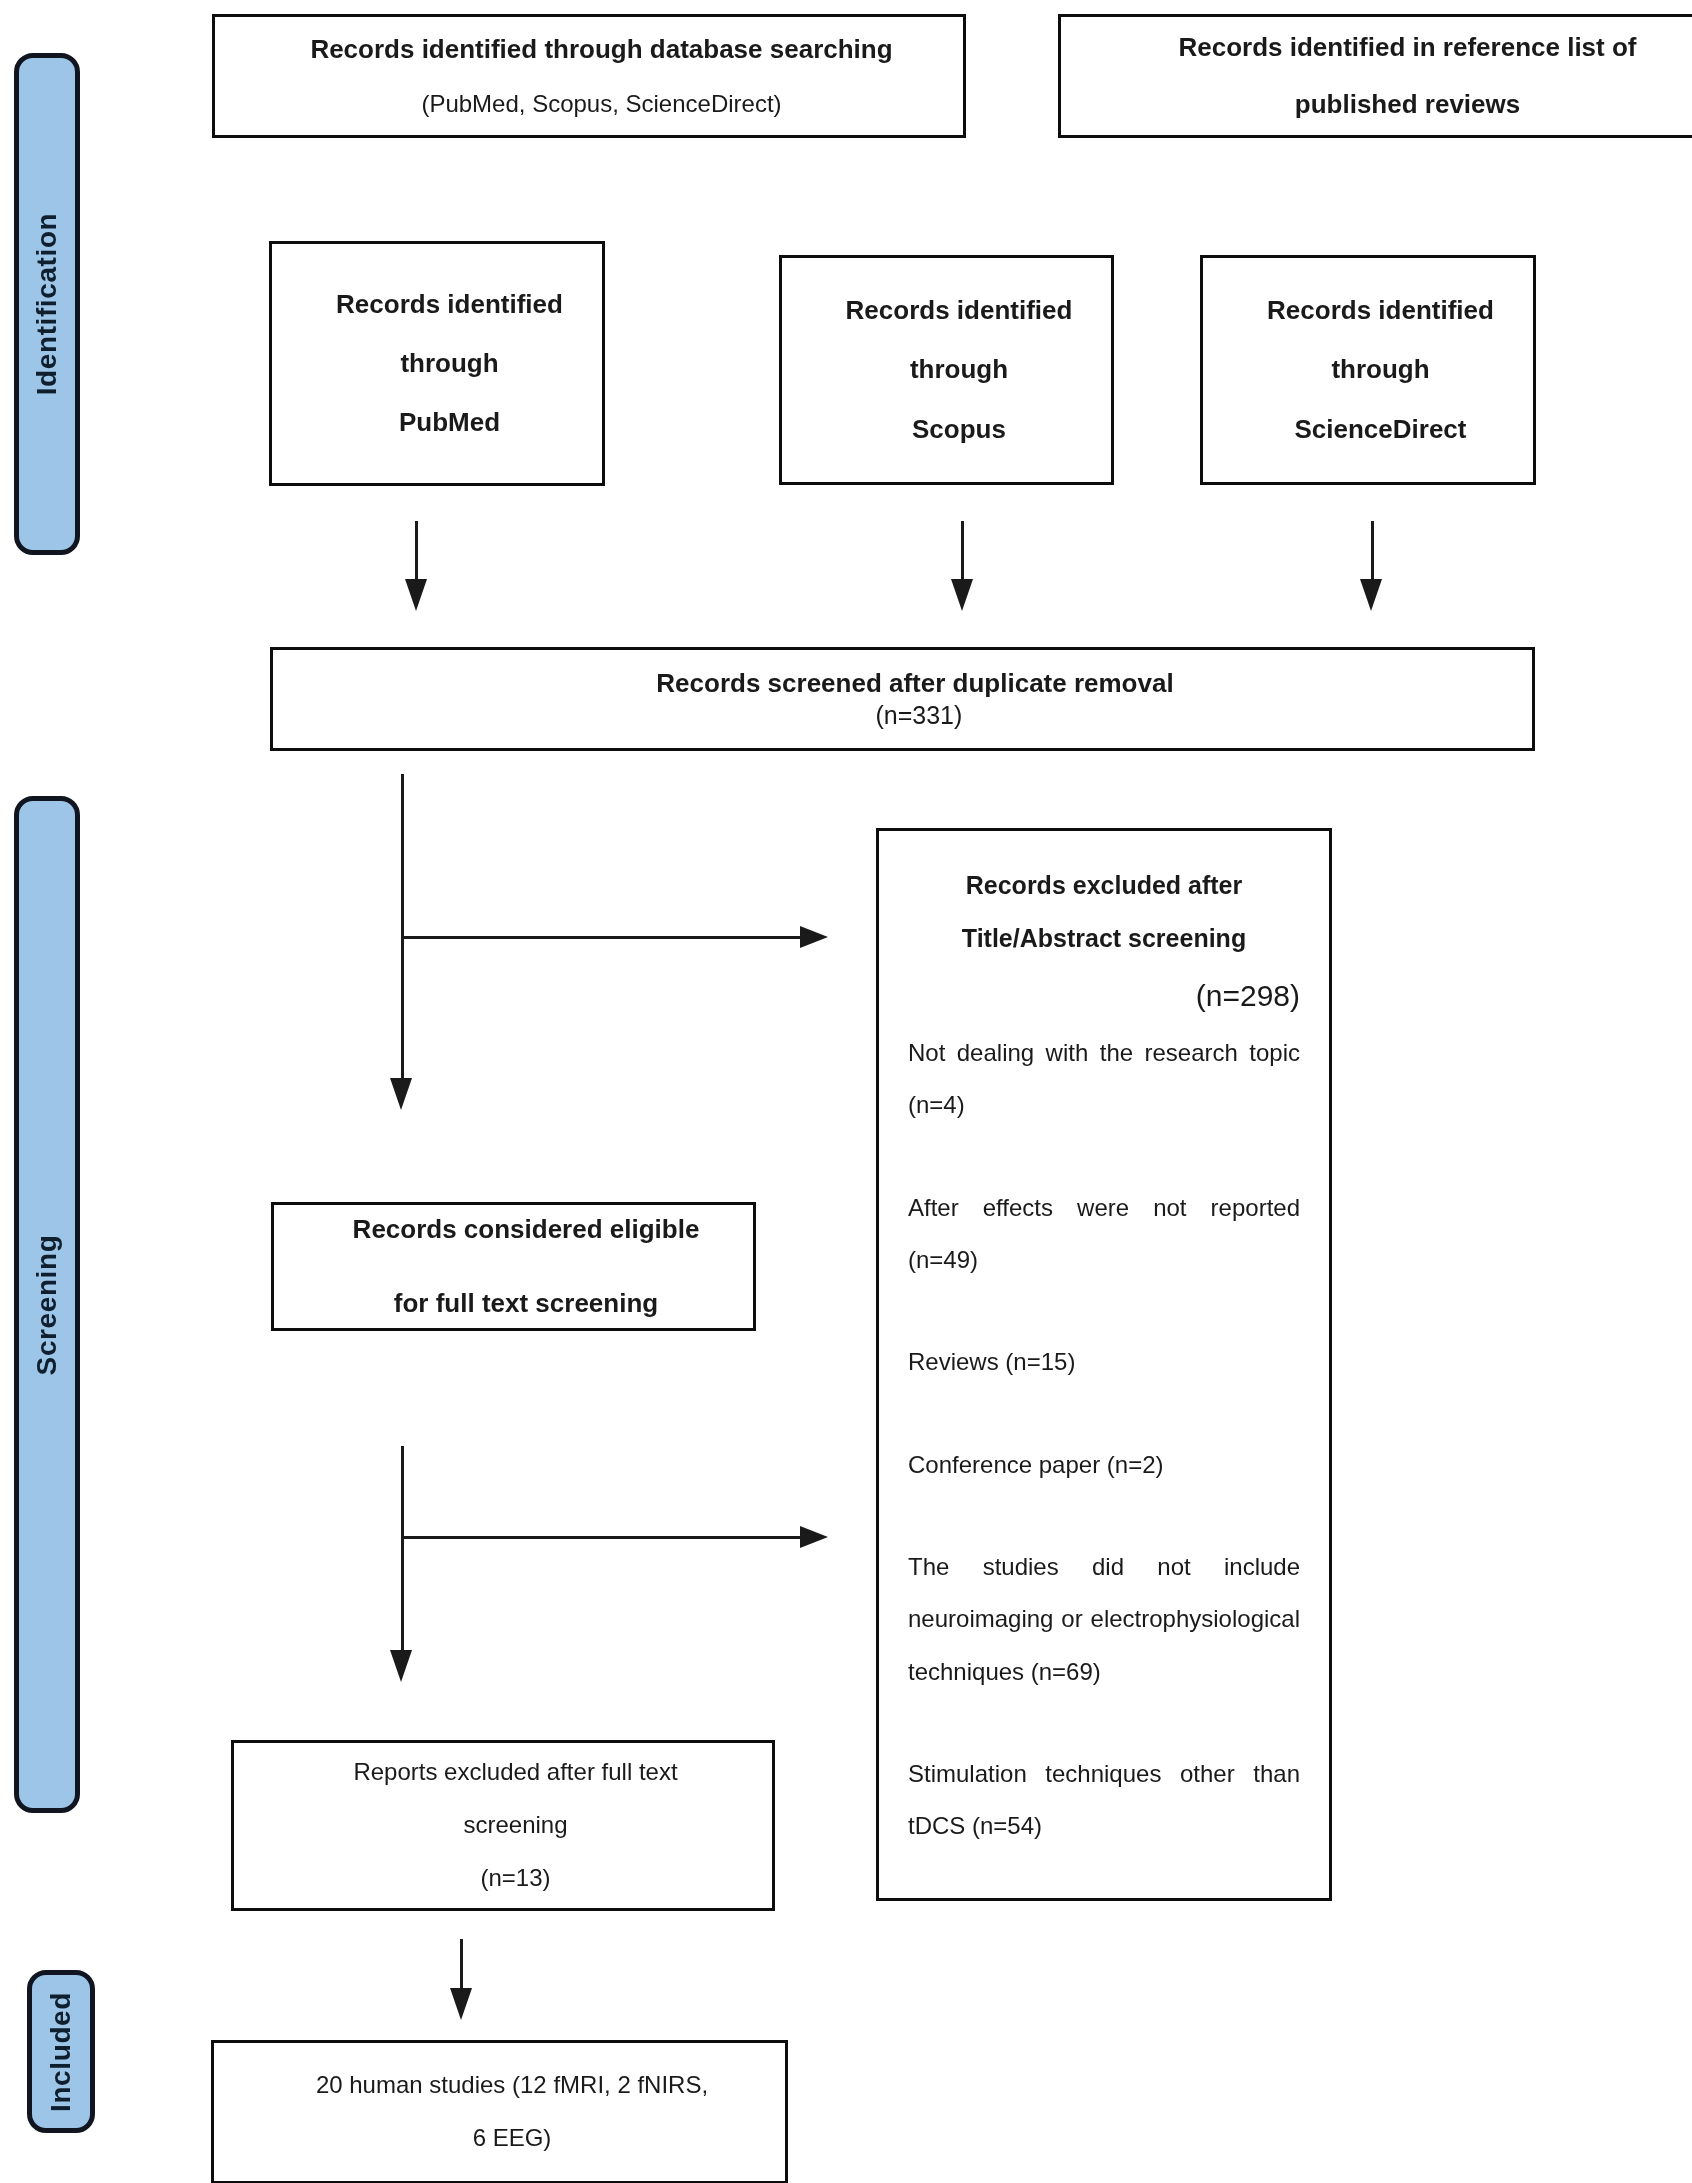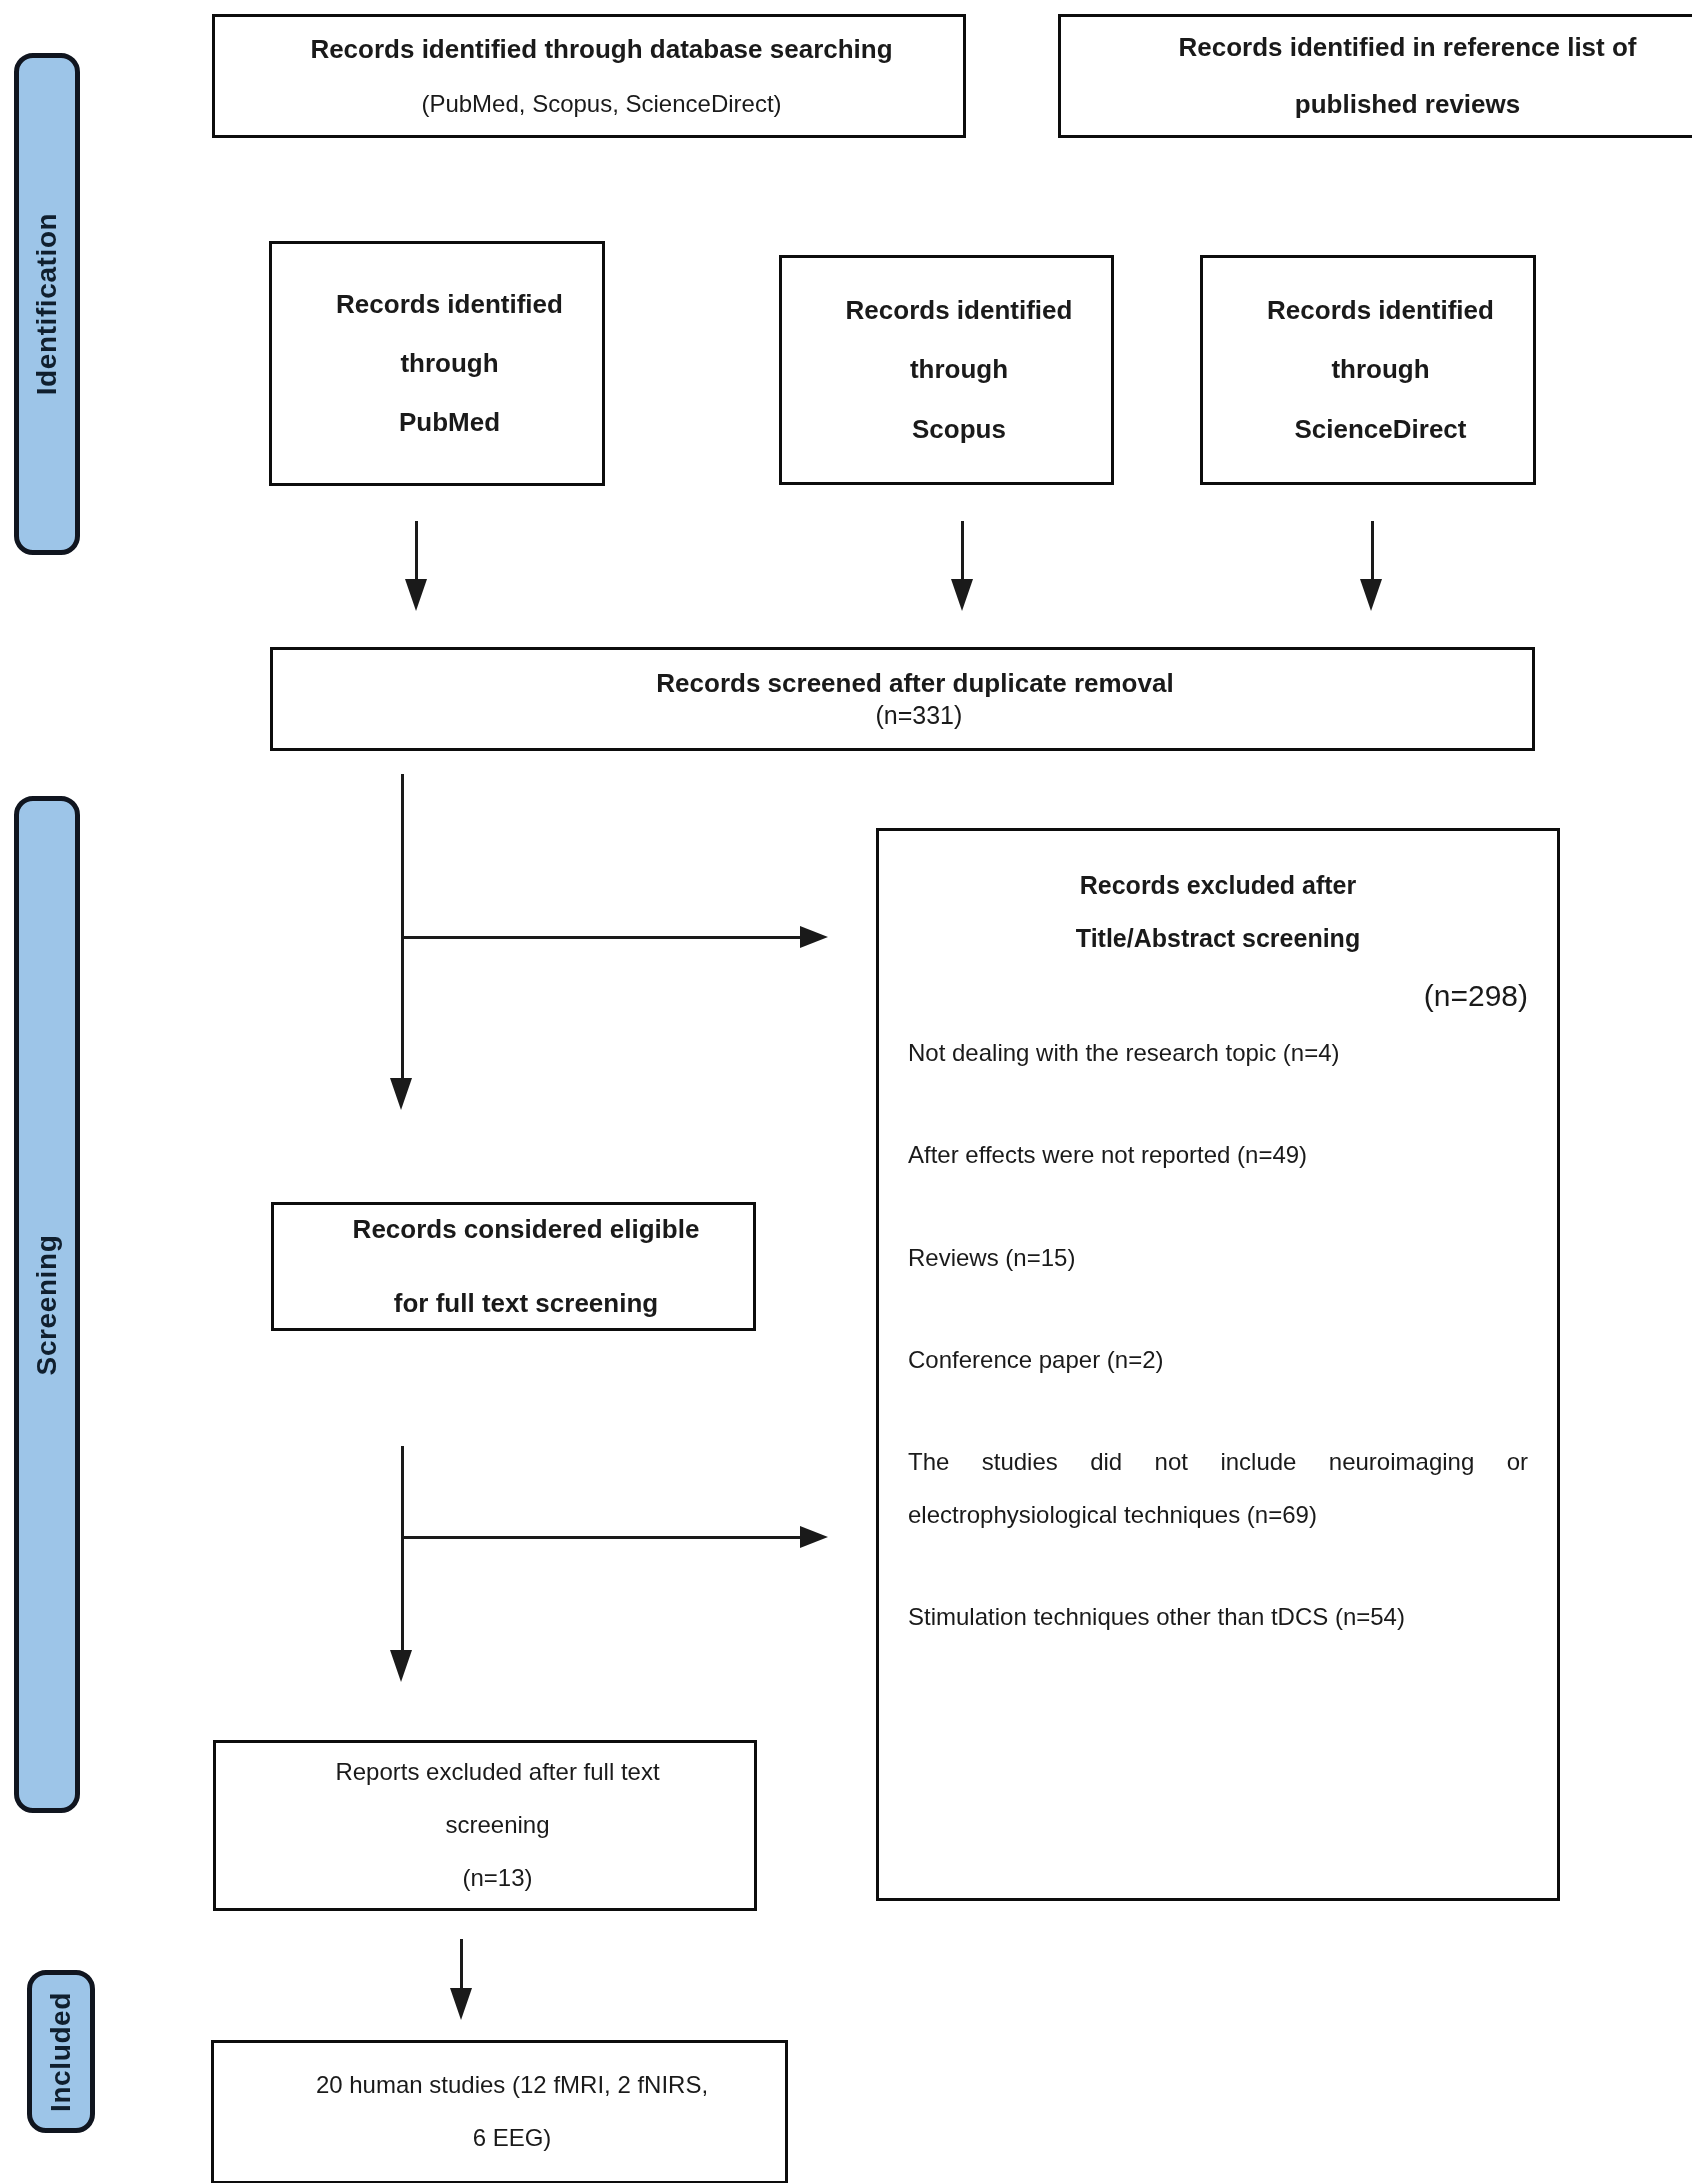--- a/index.html
+++ b/index.html
@@ -58,28 +58,28 @@
   .box .b { font-weight: bold; font-size: 26px; }
 
   #box-db-search        { left: 212px;  top: 14px;   width: 754px; height: 124px; gap: 25px; }
   #box-ref-list         { left: 1044px; top: 14px;   width: 674px; height: 124px; gap: 25px; margin-left: 14px; }
   #box-pubmed           { left: 269px;  top: 241px;  width: 336px;  height: 245px; gap: 28px; }
   #box-scopus           { left: 779px; top: 255px;  width: 335px;  height: 230px; gap: 28px; }
   #box-sciencedirect    { left: 1200px; top: 255px;  width: 336px;  height: 230px; gap: 28px; }
   #box-screened         { left: 270px;  top: 647px; width: 1265px; height: 104px; flex-direction: column; }
   #box-screened .count  { margin-left: 7.8px; font-size: 25px; }
   #box-eligible         { left: 271px;  top: 1202px; width: 485px;  height: 129px; gap: 42px; }
-  #box-reports-excluded { left: 213px;  top: 1740px; width: 544px;  height: 171px; }
+  #box-reports-excluded { left: 231px;  top: 1740px; width: 544px;  height: 171px; }
   #box-reports-excluded .line { line-height: 2.2; }
   #box-included-studies { left: 211px;  top: 2040px; width: 577px; height: 144px; }
   #box-included-studies .line { line-height: 2.2; }
 
   
   #box-excluded {
-    left: 876px; top: 828px; width: 684px; height: 1073px;
+    left: 876px; top: 828px; width: 456px; height: 1073px;
     display: block;
     padding: 28px 29px 0 29px;
     text-align: left;
   }
   .exc-title { text-align: center; font-weight: bold; font-size: 25px; line-height: 2.1; }
   .exc-count { text-align: right; font-size: 30px; line-height: 2.1; }
   .reason    { text-align: justify; font-size: 24px; line-height: 2.18; margin-top: 50px; }
   .reason.first { margin-top: 0; }
 
   

